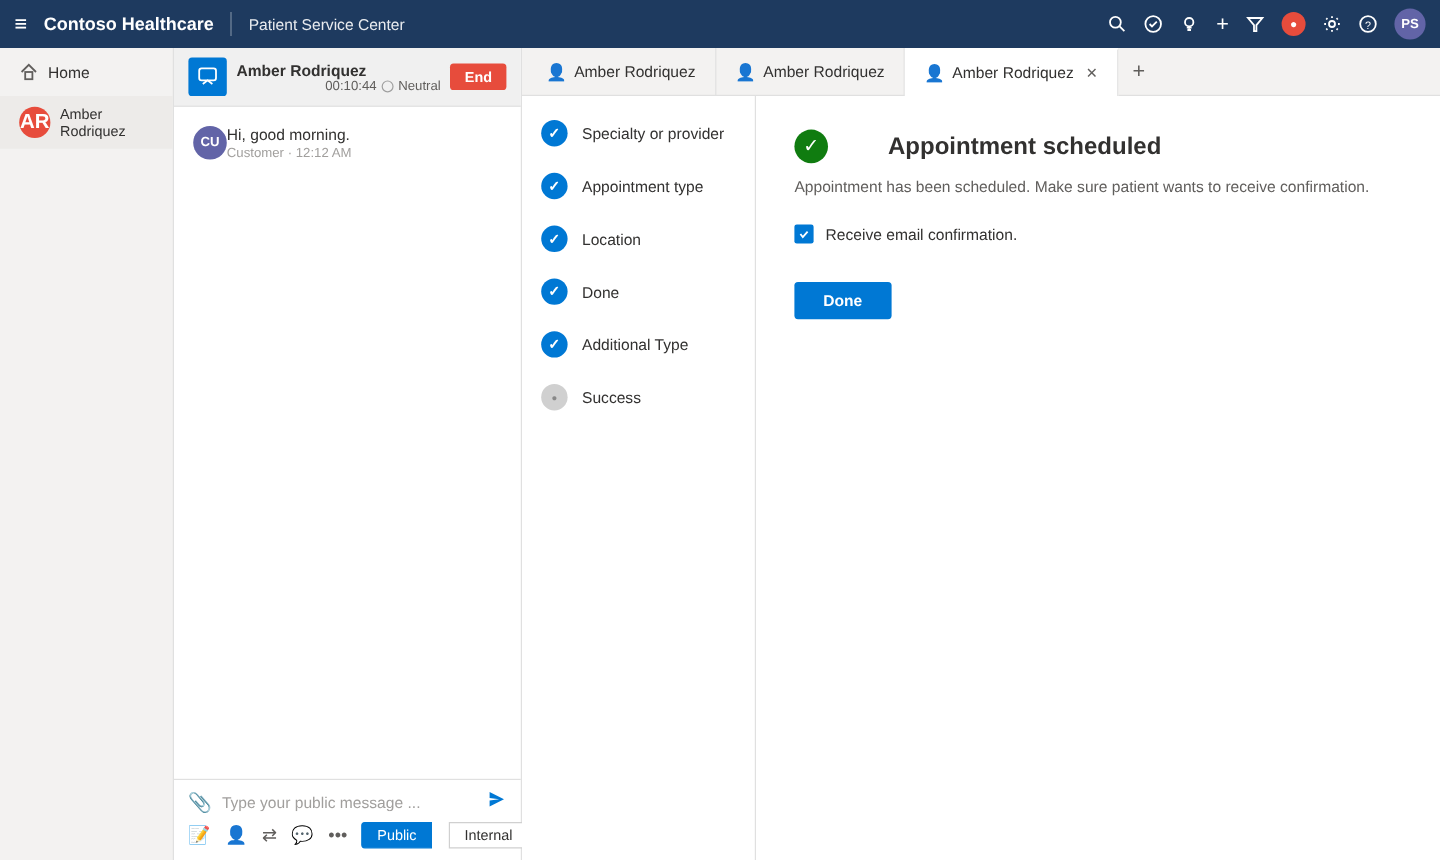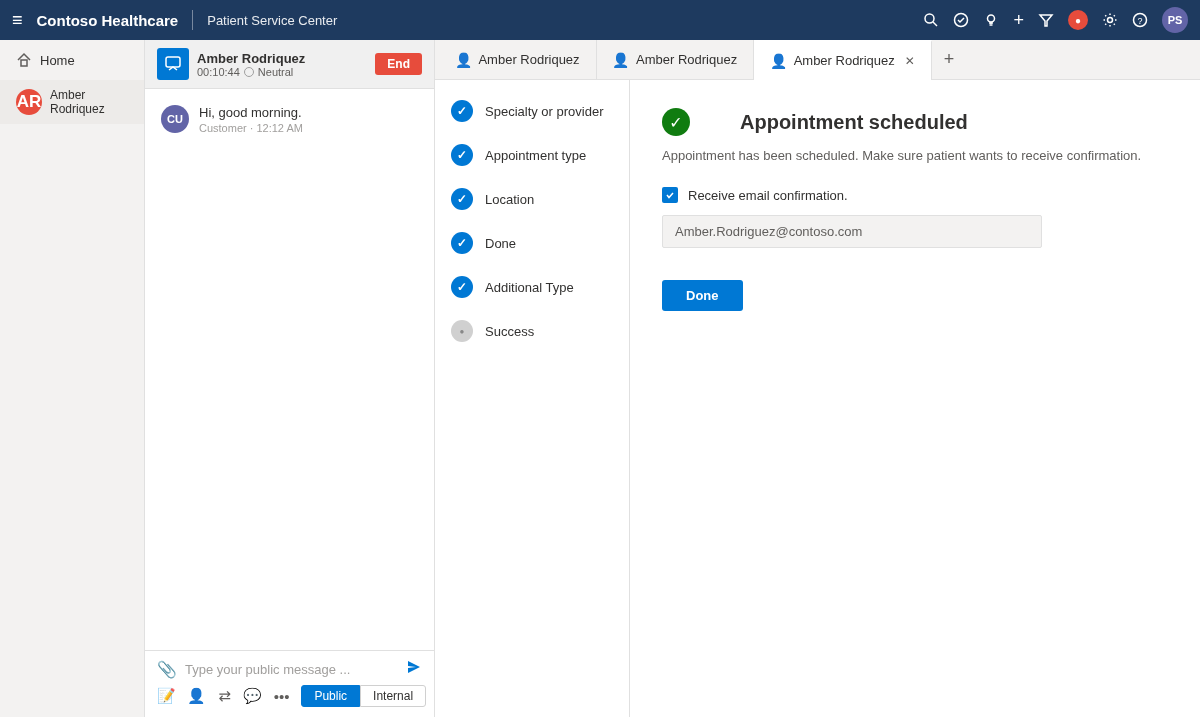--- a/index.html
+++ b/index.html
@@ -31,38 +31,38 @@
     .sidebar-agent-avatar { background: #e74c3c; border-radius: 50%; width: 26px; height: 26px; display: flex; align-items: center; justify-content: center; font-size: 17px; font-weight: 600; color: white; flex-shrink: 0; }
     .sidebar-agent-name { font-size: 12px; color: #323130; }
 
     
     .chat-panel { width: 290px; background: white; border-right: 1px solid #e0e0e0; display: flex; flex-direction: column; }
     .chat-header { background: #f0f0f0; padding: 8px 12px; display: flex; align-items: center; gap: 8px; border-bottom: 1px solid #e0e0e0; }
     .chat-header-avatar { background: #0078d4; border-radius: 3px; width: 32px; height: 32px; display: flex; align-items: center; justify-content: center; flex-shrink: 0; }
     .chat-header-avatar svg { width: 18px; height: 18px; }
     .chat-header-info { flex: 1; }
     .chat-header-name { font-size: 13px; font-weight: 600; color: #323130; }
-    .chat-header-status { font-size: 11px; color: #605e5c; display: flex; align-items: center; gap: 4px; }
+    .chat-header-status { font-size: 11px; color: #605e5c; display: flex; align-items: center; gap: 4px; justify-content: flex-end; }
     .neutral-dot { width: 10px; height: 10px; border-radius: 50%; border: 1px solid #a0a0a0; display: inline-block; }
     .end-btn { background: #e74c3c; color: white; border: none; border-radius: 3px; padding: 4px 12px; font-size: 12px; font-weight: 600; cursor: pointer; }
     .chat-messages { flex: 1; padding: 16px; overflow-y: auto; }
-    .chat-message { display: flex; gap: 10px; margin-bottom: 16px; }
+    .chat-message { display: flex; margin-bottom: 16px; }
     .chat-msg-avatar { background: #6264a7; border-radius: 50%; width: 28px; height: 28px; display: flex; align-items: center; justify-content: center; font-size: 11px; font-weight: 600; color: white; flex-shrink: 0; }
     .chat-msg-content { }
     .chat-msg-text { font-size: 13px; color: #323130; }
     .chat-msg-meta { font-size: 11px; color: #a19f9d; margin-top: 2px; }
     .chat-input-area { border-top: 1px solid #e0e0e0; padding: 8px 12px; }
     .chat-input-row { display: flex; align-items: center; gap: 8px; }
     .chat-input-icon { color: #605e5c; font-size: 16px; cursor: pointer; }
     .chat-input { flex: 1; border: none; outline: none; font-size: 13px; color: #8b5cf6; background: transparent; }
     .chat-input::placeholder { color: #a19f9d; }
     .chat-send-btn { color: #0078d4; font-size: 16px; cursor: pointer; background: none; border: none; }
     .chat-toolbar { display: flex; align-items: center; gap: 12px; padding: 6px 0 2px 0; }
     .chat-toolbar-icon { color: #605e5c; font-size: 15px; cursor: pointer; }
-    .chat-toggle { display: flex; gap: 0; margin-left: auto; justify-content: center; }
+    .chat-toggle { display: flex; gap: 14px; margin-left: auto; justify-content: center; }
     .chat-toggle-btn { padding: 3px 12px; font-size: 12px; border: 1px solid #d0d0d0; cursor: pointer; background: white; color: #323130; }
     .chat-toggle-btn.active { background: #0078d4; color: white; border-color: #0078d4; }
     .chat-toggle-btn:first-child { border-radius: 3px 0 0 3px; }
     .chat-toggle-btn:last-child { border-radius: 0 3px 3px 0; }
 
     
     .right-panel { flex: 1; display: flex; flex-direction: column; background: white; }
 
     
     .tabs-bar { display: flex; align-items: center; background: #f3f2f1; border-bottom: 1px solid #e0e0e0; height: 40px; padding: 0 4px; }
@@ -296,21 +296,20 @@
           <span>Appointment has been scheduled. Make sure patient wants to receive confirmation.</span>
         </p>
         <div class="checkbox-row">
           <div class="checkbox-blue">
             <svg viewBox="0 0 10 10" fill="none">
                 <polyline points="2,5 4,7.5 8,3" stroke="white" stroke-width="1.5"></polyline>
               </svg>
           </div>
           <span class="checkbox-label">Receive email confirmation.</span>
         </div>
-        <div class="email-display">Amber.Rodriguez@contoso.com</div>
         <button class="done-btn">Done</button>
       </div>
 
     </div>
 
 
   </div>
 </div>
 
 </body></html>

